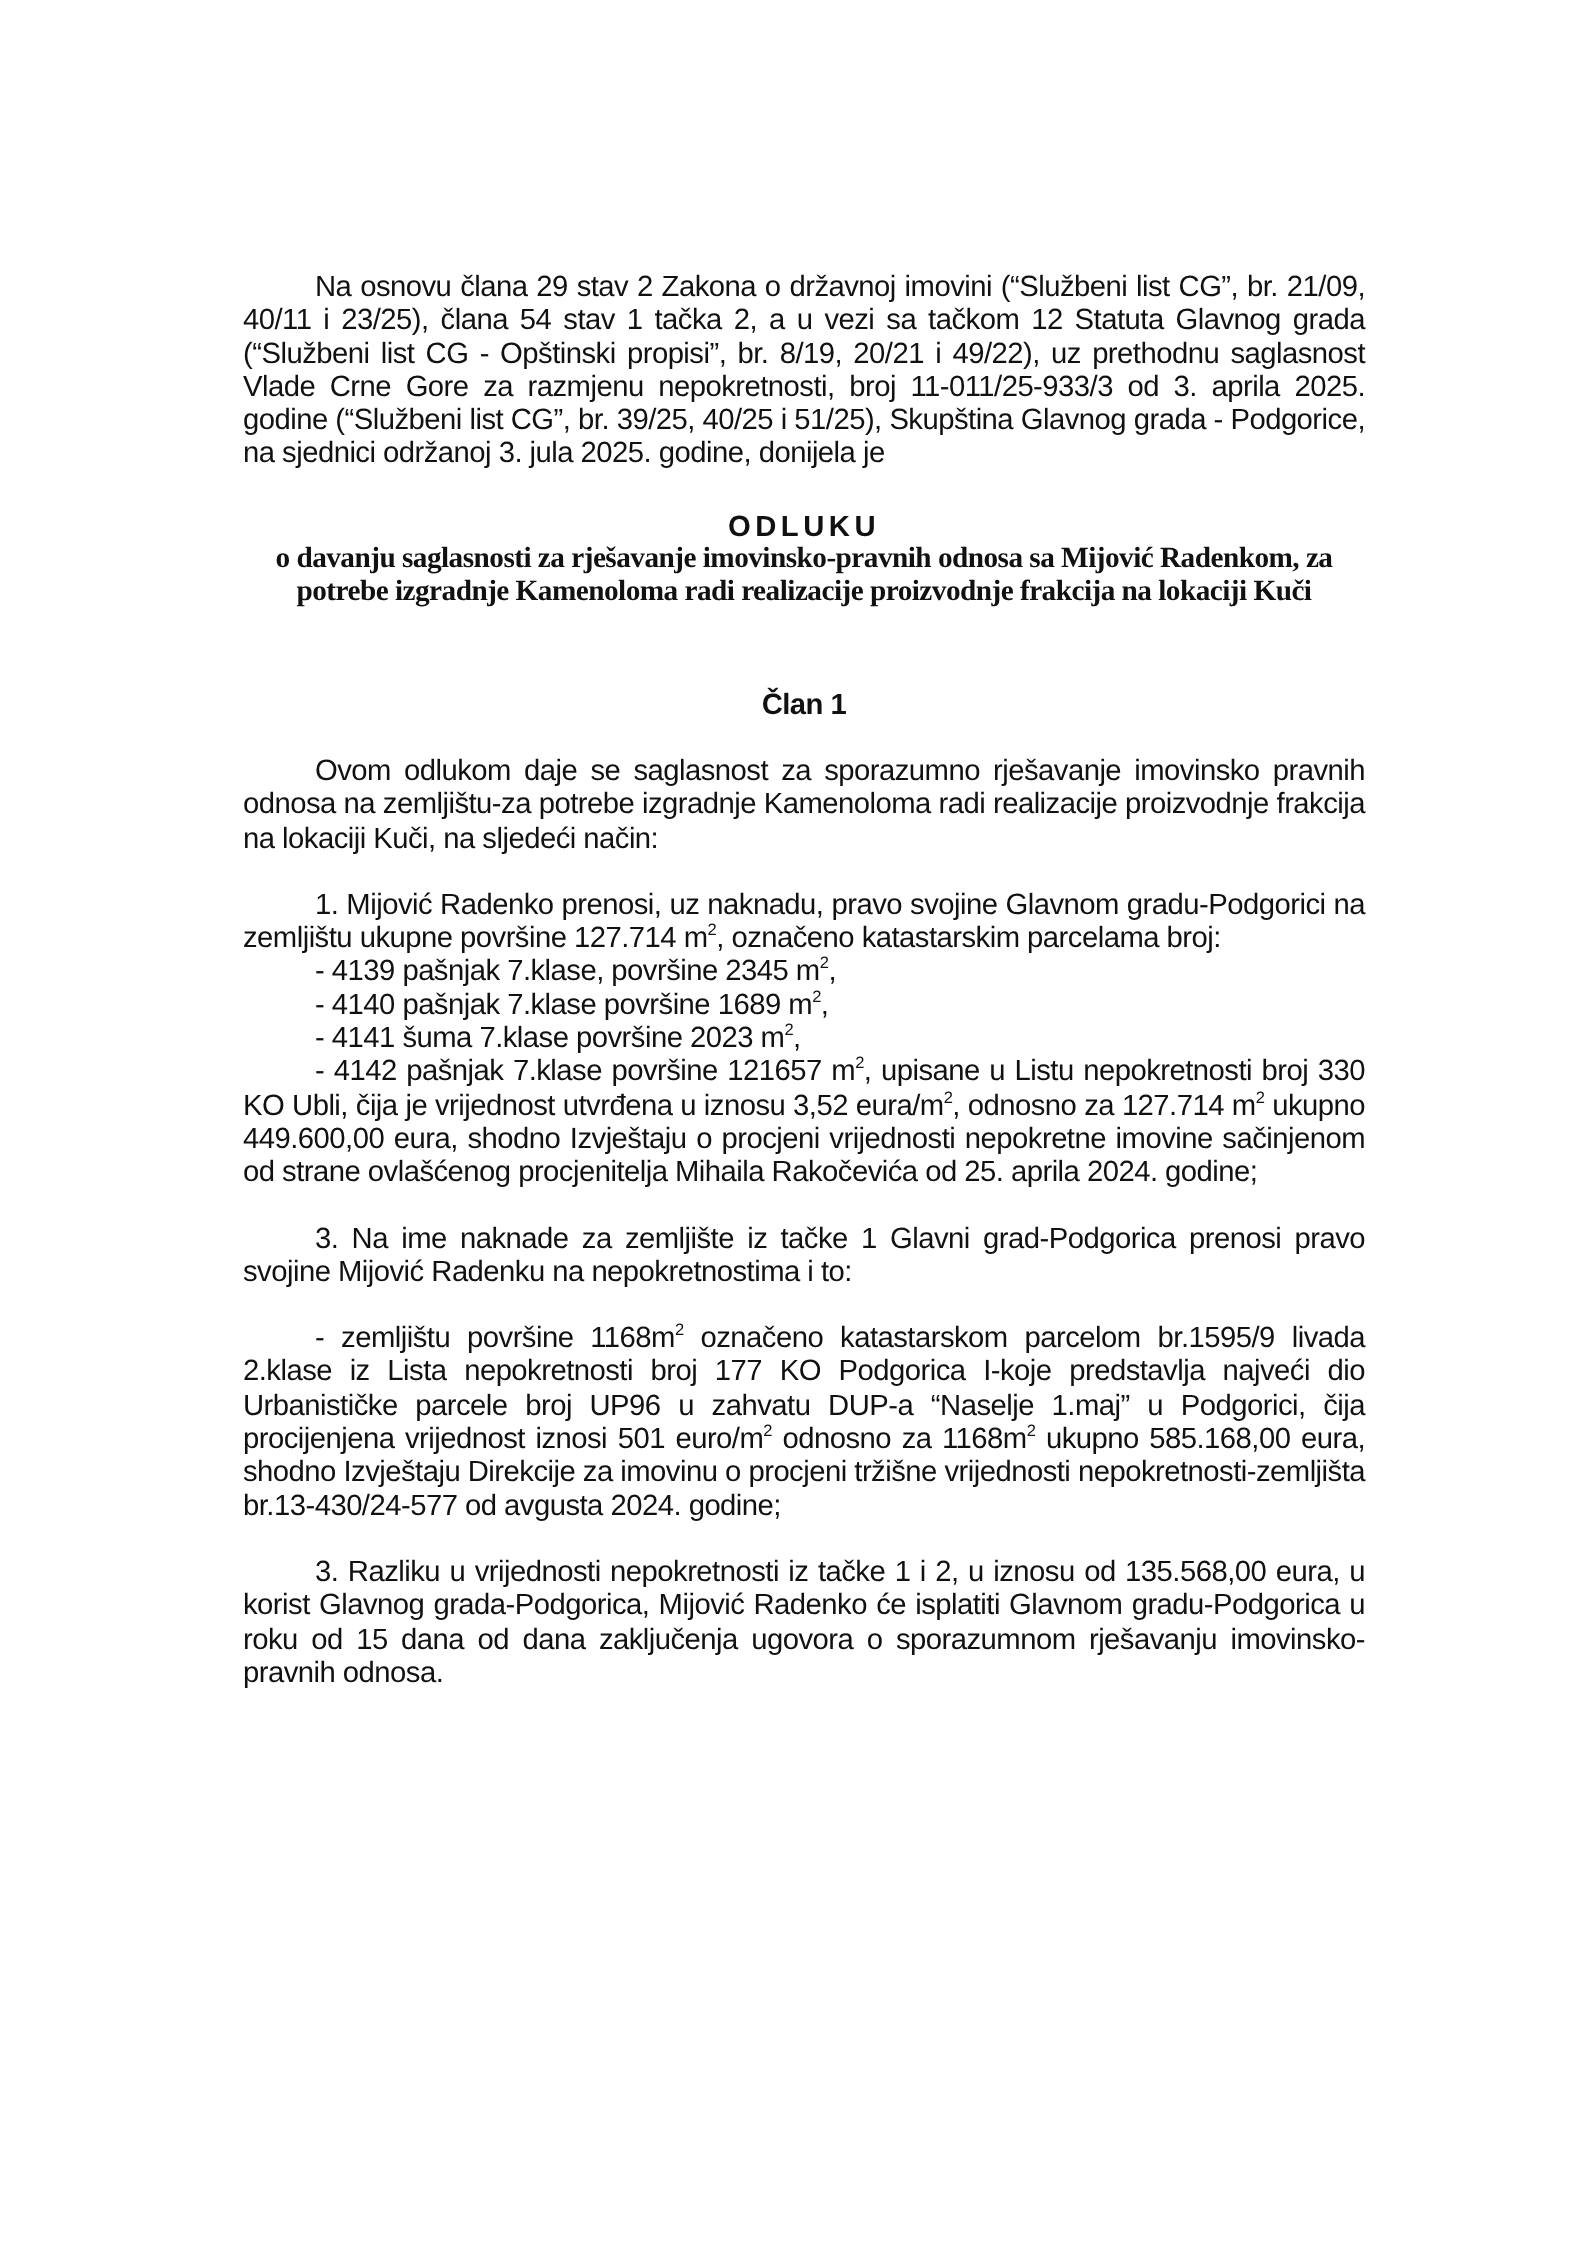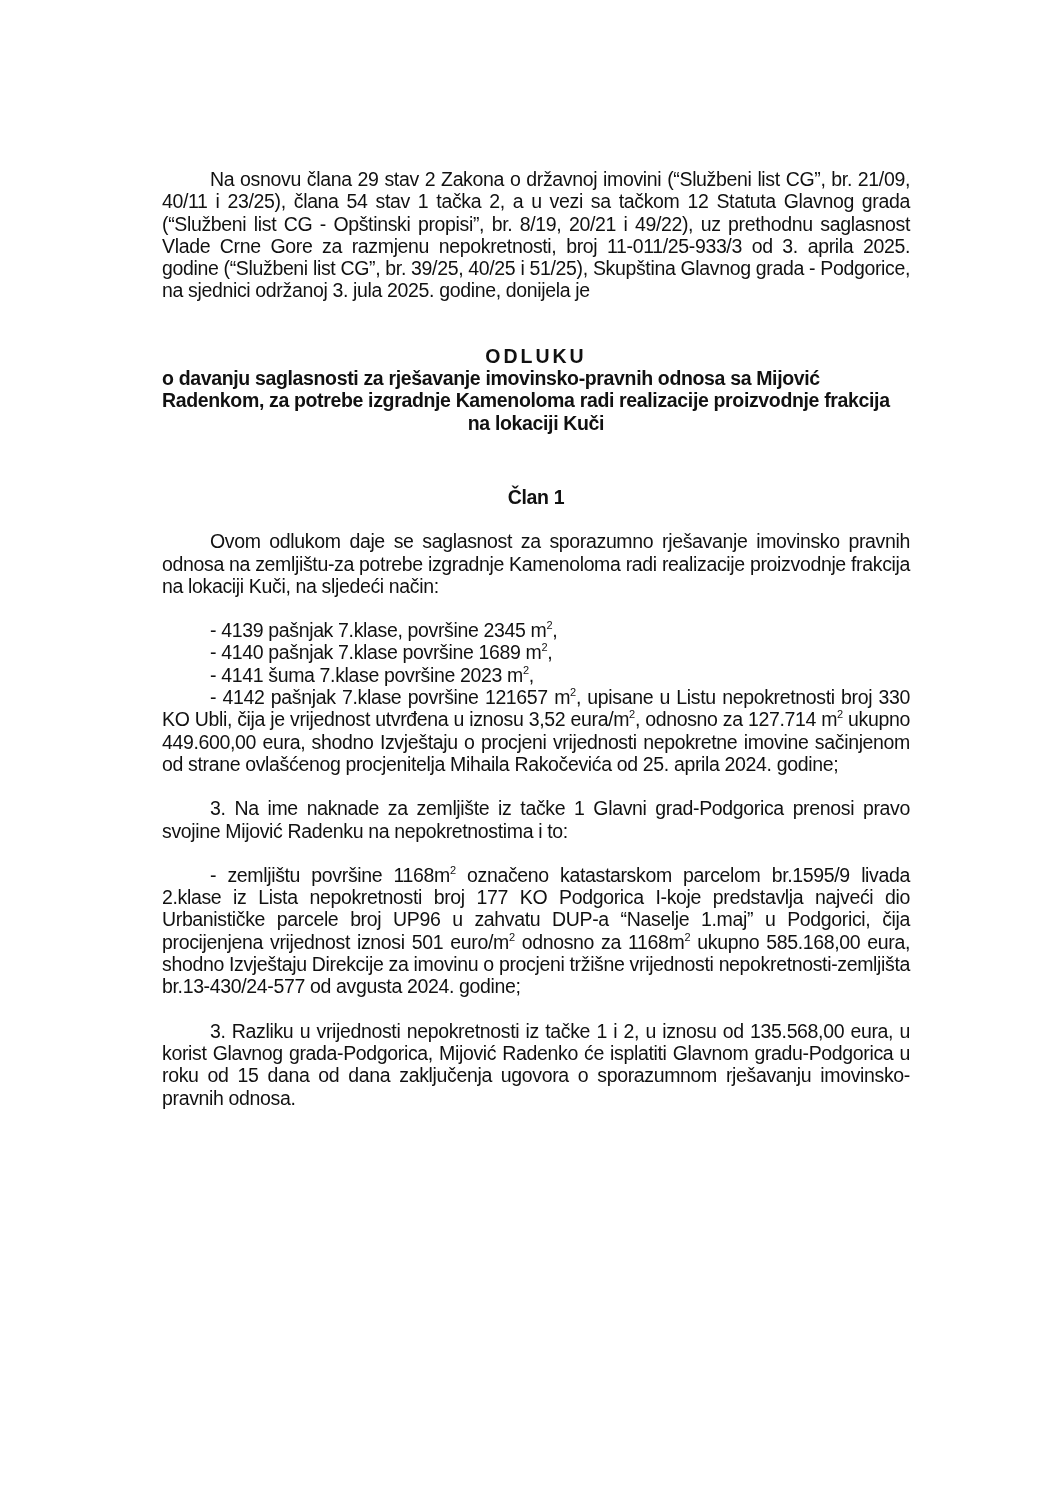--- a/index.html
+++ b/index.html
@@ -1,26 +1,26 @@
 <!DOCTYPE html>
 <html><head>
 <meta charset="utf-8">
 <style>
   html, body { margin: 0; padding: 0; background: #ffffff; }
   body { width: 1058px; height: 1497px; position: relative; overflow: hidden; }
   .page {
-    position: absolute; left: 162px; top: 168px; width: 748px;
+    position: absolute; left: 162px; top: 180px; width: 748px;
     font-family: "Liberation Sans Narrow", "Liberation Sans", sans-serif;
     font-size: 19.5px; line-height: 22.3px; color: #111111;
   }
   .narrow { font-stretch: condensed; letter-spacing: -0.35px; }
   p { margin: 0; text-align: justify; text-align-last: left; }
   .indent { text-indent: 48px; }
-  .title { text-align: center; text-align-last: center; font-weight: bold; letter-spacing: 3px; margin-top: 43px; }
-  .subtitle { text-align: left; text-align-last: center; font-weight: bold; }
+  .title { text-align: center; text-align-last: center; font-weight: bold; letter-spacing: 3px; margin-top: 26px; }
+  .subtitle { text-align: center; text-align-last: center; font-weight: bold; font-family: Liberation Serif, serif; }
   .clan { text-align: right; text-align-last: center; font-weight: bold; margin-top: 52px; margin-bottom: 22px; }
   .gap { height: 22px; }
   .list-item { padding-left: 48px; text-align: left; }
   sup { font-size: 11px; line-height: 0; vertical-align: 8px; }
 </style>
 </head>
 <body>
 
 <div class="page narrow">
 
@@ -28,20 +28,21 @@
 
   <p class="title">ODLUKU</p>
   <p class="subtitle">o davanju saglasnosti za rješavanje imovinsko-pravnih odnosa sa Mijović Radenkom, za potrebe izgradnje Kamenoloma radi realizacije proizvodnje frakcija na lokaciji Kuči</p>
 
   <p class="clan">Član 1</p>
 
   <p class="indent">Ovom odlukom daje se saglasnost za sporazumno rješavanje imovinsko pravnih odnosa na zemljištu-za potrebe izgradnje Kamenoloma radi realizacije proizvodnje frakcija na lokaciji Kuči, na sljedeći način:</p>
 
   <div class="gap"></div>
 
+  <p class="indent"><span>1. Mijović Radenko prenosi, uz naknadu, pravo svojine Glavnom gradu-Podgorici na zemljištu ukupne površine 127.714 m</span><sup>2</sup><span>, označeno katastarskim parcelama broj:</span></p>
 
   <p class="list-item"><span>- 4139 pašnjak 7.klase, površine 2345 m</span><sup>2</sup><span>,</span></p>
   <p class="list-item"><span>- 4140 pašnjak 7.klase površine 1689 m</span><sup>2</sup><span>,</span></p>
   <p class="list-item"><span>- 4141 šuma 7.klase površine 2023 m</span><sup>2</sup><span>,</span></p>
 
   <p class="indent"><span>- 4142 pašnjak 7.klase površine 121657 m</span><sup>2</sup><span>, upisane u Listu nepokretnosti broj 330 KO Ubli, čija je vrijednost utvrđena u iznosu 3,52 eura/m</span><sup>2</sup><span>, odnosno za 127.714 m</span><sup>2</sup><span> ukupno 449.600,00 eura, shodno Izvještaju o procjeni vrijednosti nepokretne imovine sačinjenom od strane ovlašćenog procjenitelja Mihaila Rakočevića od 25. aprila 2024. godine;</span></p>
 
   <div class="gap"></div>
 
   <p class="indent">3. Na ime naknade za zemljište iz tačke 1 Glavni grad-Podgorica prenosi pravo svojine Mijović Radenku na nepokretnostima i to:</p>

